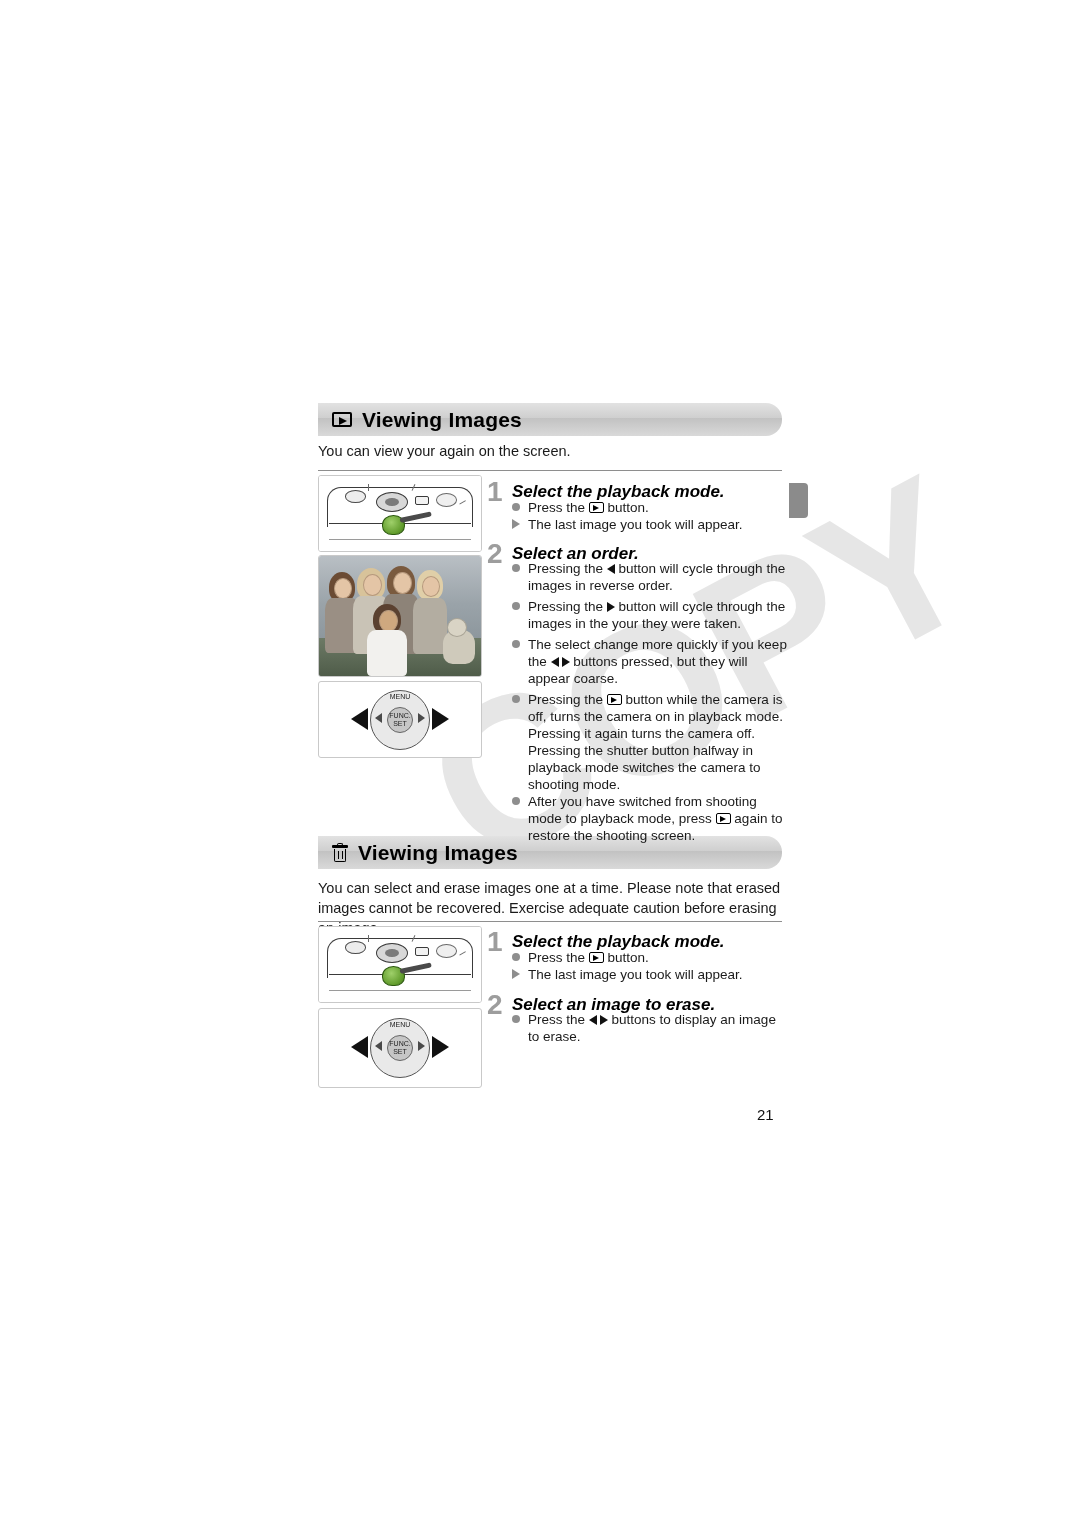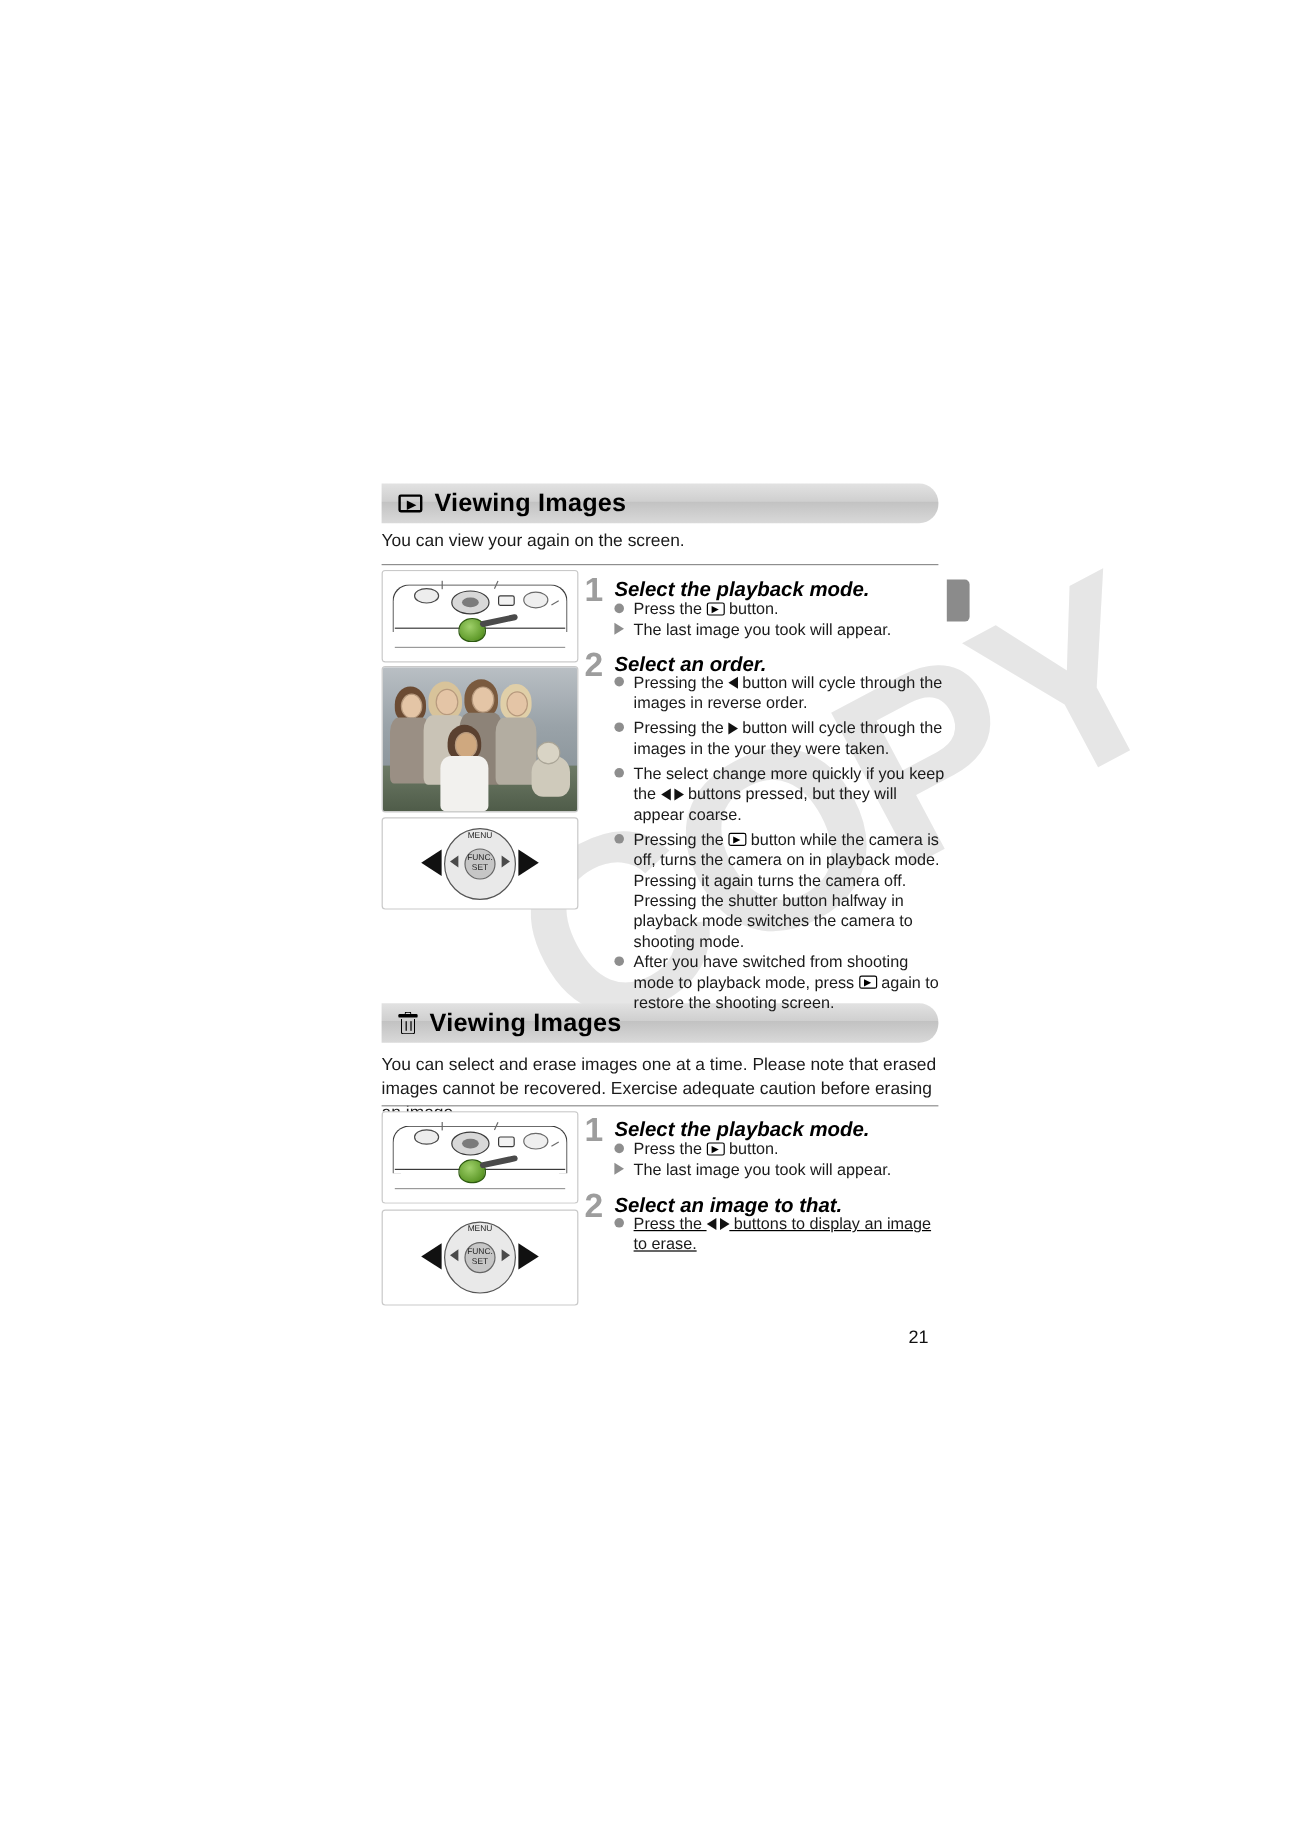--- a/index.html
+++ b/index.html
@@ -663,38 +663,38 @@
     <div class="bullet-row">
       <span class="mk">
           <span class="mk-tri"></span>
         </span>
       <span>The last image you took will appear.</span>
     </div>
   </div>
 
   <div class="step" style="left:487px; top:989px; width:320px; height:30px;">
     <div class="step-num" style="left:0; top:2px;">2</div>
-    <div class="step-title" style="left:25px; top:6px;">Select an image to that.</div>
+    <div class="step-title" style="left:25px; top:6px;">Select an image to erase.</div>
   </div>
 
   <div class="illus" style="left:318px; top:1008px; width:162px; height:78px;">
     <div class="ctrl">
       <div class="ring"></div>
       <div class="lbl top">MENU</div>
       <div class="hub">
           <div class="func">FUNC. SET</div>
         </div>
       <div class="in-arrow-l"></div>
       <div class="in-arrow-r"></div>
       <div class="big-arrow big-left"></div>
       <div class="big-arrow big-right"></div>
     </div>
   </div>
 
-  <div class="bullets" style="left:512px; top:1011px; width:278px;text-decoration:underline;">
+  <div class="bullets" style="left:512px; top:1011px; width:278px;">
     <div class="bullet-row">
       <span class="mk">
           <span class="mk-dot"></span>
         </span>
       <span>Press the </span><span class="arr-pair"><span class="a1"></span><span class="a2"></span></span><span> buttons to display an image to erase.</span>
     </div>
   </div>
 
   <div class="pageno" style="left:757px; top:1106px;">21</div>
 

